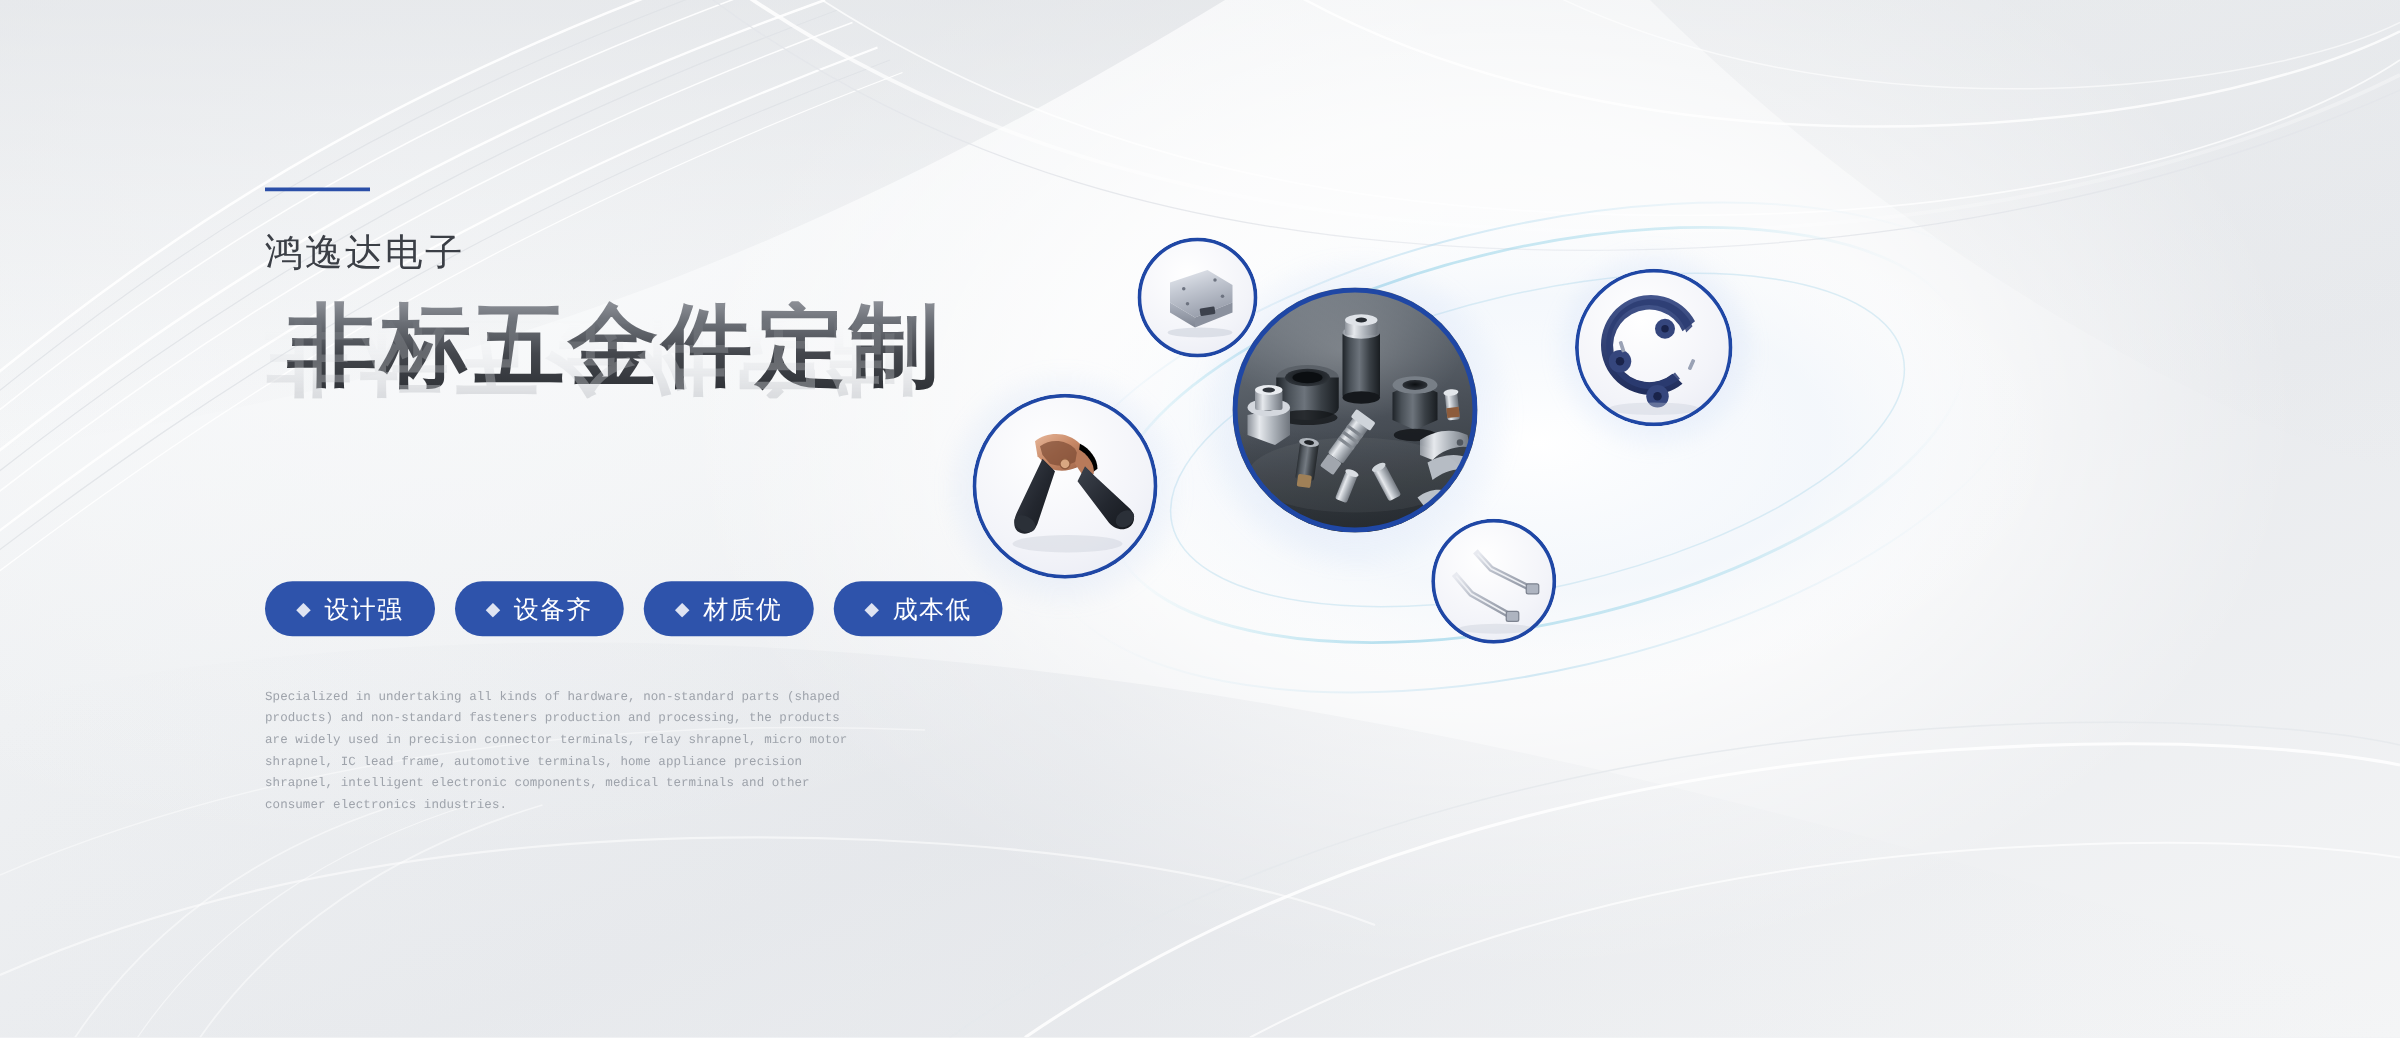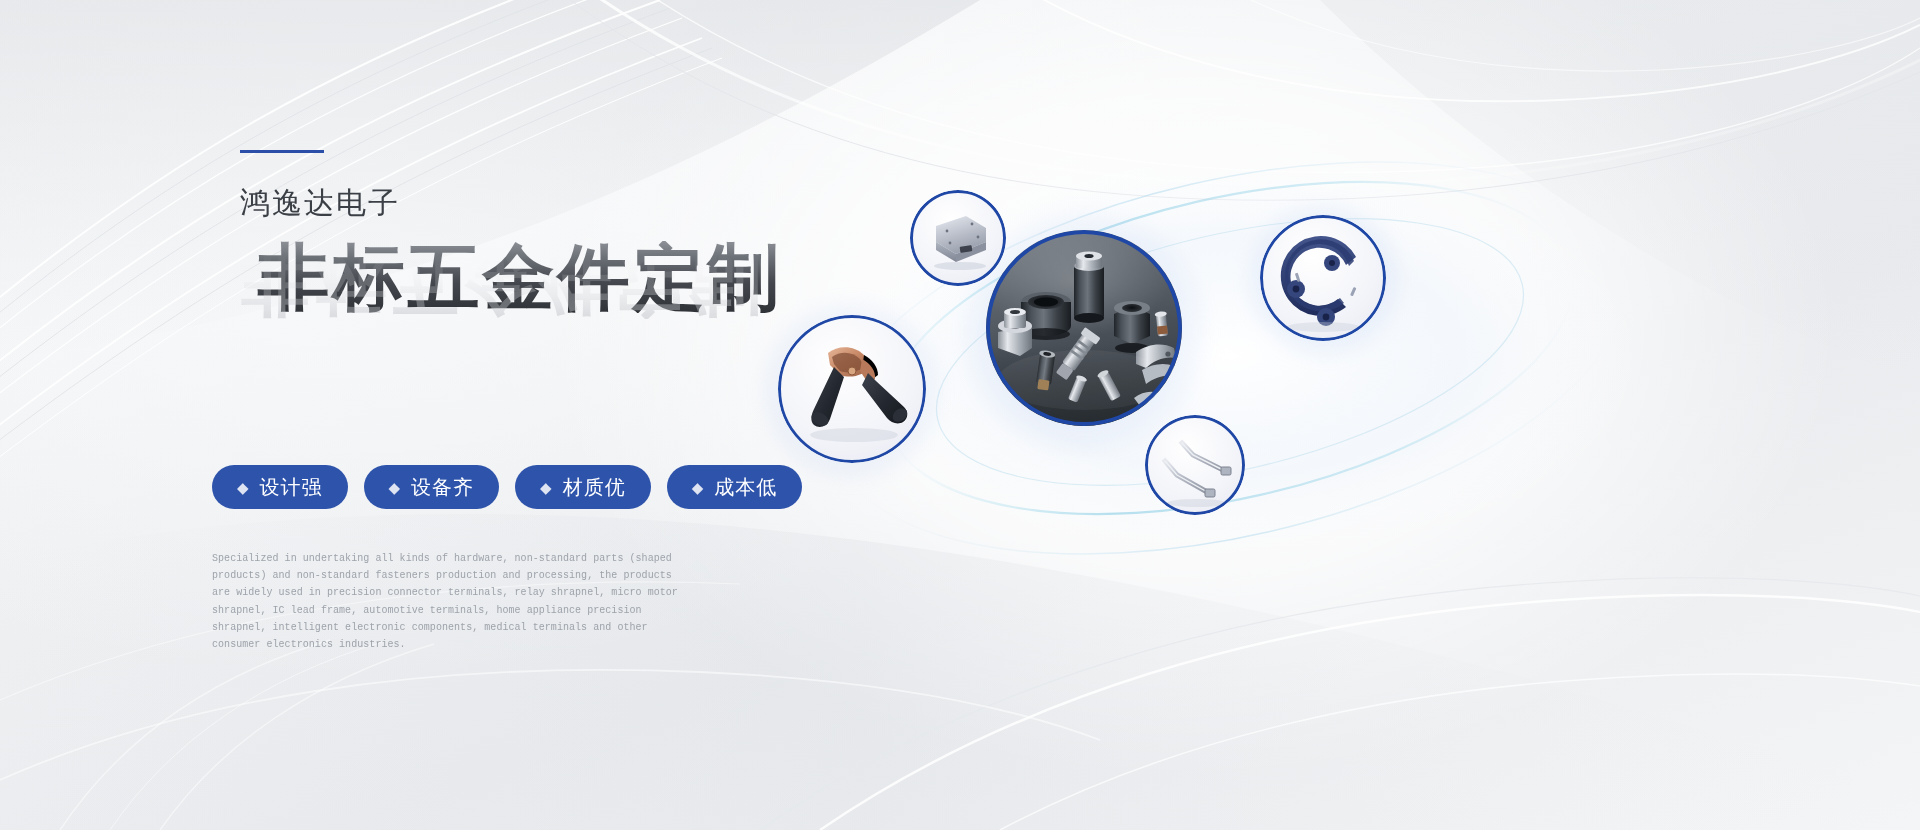--- a/index.html
+++ b/index.html
@@ -19,21 +19,20 @@
       radial-gradient(ellipse 1200px 800px at 18% 15%, #fafbfc 0%, rgba(243,244,246,0) 70%),
       linear-gradient(160deg,#f6f7f8 0%,#eef0f2 38%,#e9ebee 62%,#f4f5f6 100%);
   }
   .bg-svg { position:absolute; inset:0; width:1920px; height:830px; }
 
   
   .left-col {
     position:absolute;
     left:212px; top:150px;
     width:560px;
-    margin-left:28px;
   }
   .accent-rule {
     width:84px; height:3px;
     background:#2b4fa8;
     margin-bottom:33px;
   }
   .brand {
     font-size:30px;
     letter-spacing:2px;
     color:#3b3f46;

